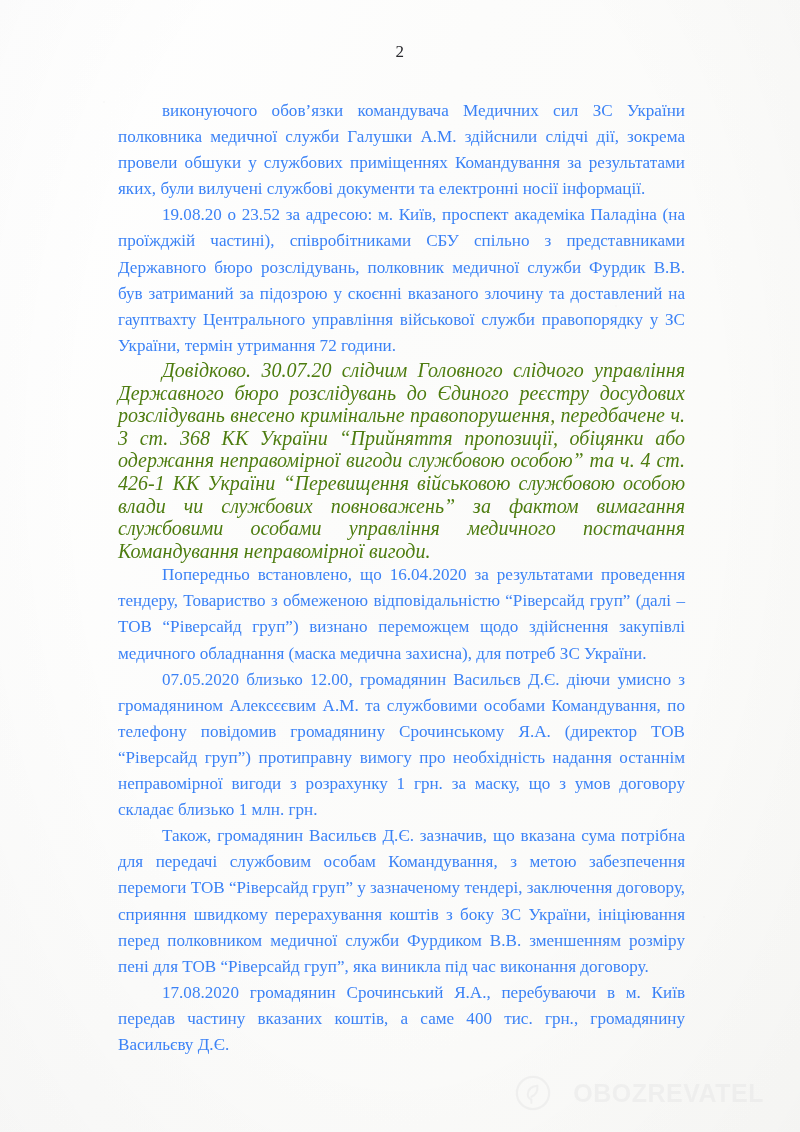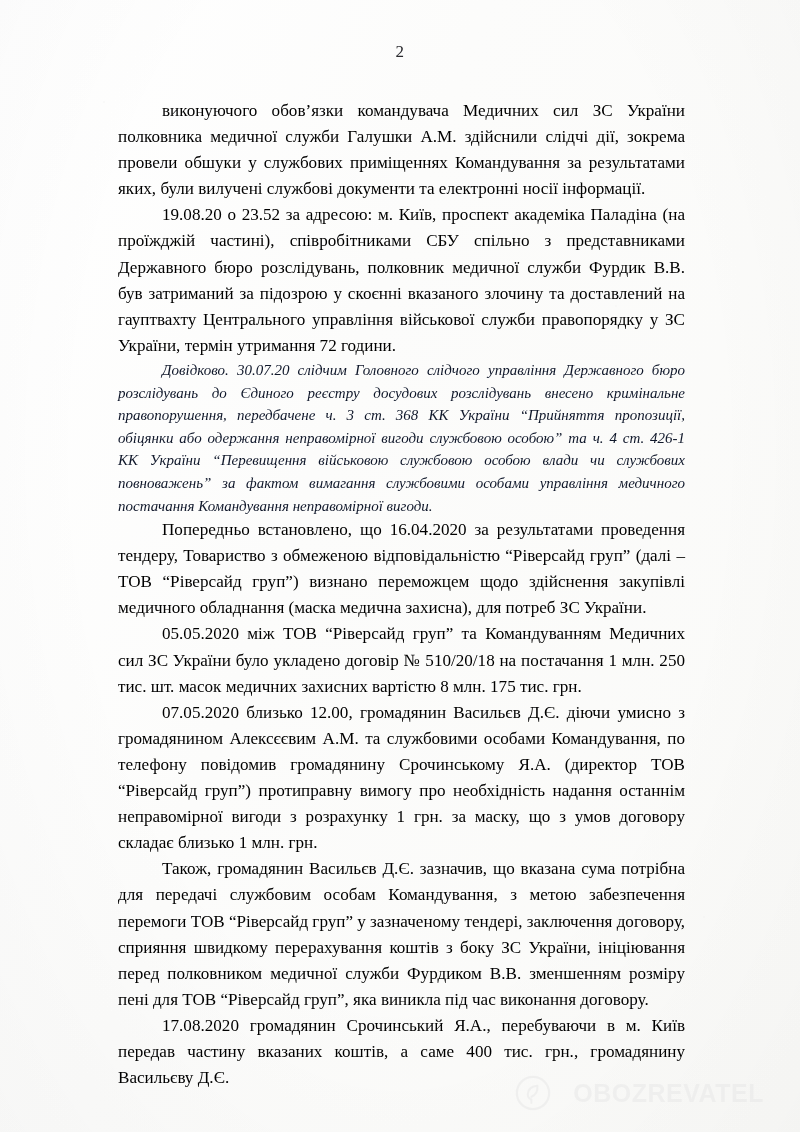--- a/index.html
+++ b/index.html
@@ -47,36 +47,36 @@
     left: 118px;
     width: 567px;
   }
 
   p.para {
     margin: 0;
     text-align: justify;
     text-justify: inter-word;
     font-size: 17.1px;
     line-height: 26.1px;
-    color: #000000;
+    color: #3b82f6;
     text-indent: 0;
     hyphens: none;
   }
 
   p.para.indent {
     text-indent: 44px;
   }
 
   p.note {
     margin: 0;
     text-align: justify;
     font-style: italic;
-    font-size: 15px;
+    font-size: 20px;
     line-height: 22.6px;
-    color: #0f172a;
+    color: #4d7c0f;
     text-indent: 44px;
   }
 
   
   #watermark {
     position: absolute;
     right: 36px;
     bottom: 20px;
     display: flex;
     align-items: center;
@@ -128,21 +128,20 @@
 
     <p class="para indent">виконуючого обов’язки командувача Медичних сил ЗС України полковника медичної служби Галушки А.М. здійснили слідчі дії, зокрема провели обшуки у службових приміщеннях Командування за результатами яких, були вилучені службові документи та електронні носії інформації.</p>
 
     <p class="para indent">19.08.20 о 23.52 за адресою: м. Київ, проспект академіка Паладіна (на проїжджій частині), співробітниками СБУ спільно з представниками Державного бюро розслідувань, полковник медичної служби Фурдик В.В. був затриманий за підозрою у скоєнні вказаного злочину та доставлений на гауптвахту Центрального управління військової служби правопорядку у ЗС України, термін утримання 72 години.</p>
 
     <p class="note">Довідково. 30.07.20 слідчим Головного слідчого управління Державного бюро розслідувань до Єдиного реєстру досудових розслідувань внесено кримінальне правопорушення, передбачене ч. 3 ст. 368 КК України “Прийняття пропозиції, обіцянки або одержання неправомірної вигоди службовою особою” та ч. 4 ст. 426-1 КК України “Перевищення військовою службовою особою влади чи службових повноважень” за фактом вимагання службовими особами управління медичного постачання Командування неправомірної вигоди.</p>
 
 
     <p class="para indent">Попередньо встановлено, що 16.04.2020 за результатами проведення тендеру, Товариство з обмеженою відповідальністю “Ріверсайд груп” (далі – ТОВ “Ріверсайд груп”) визнано переможцем щодо здійснення закупівлі медичного обладнання (маска медична захисна), для потреб ЗС України.</p>
 
-    <p class="para indent">05.05.2020 між ТОВ “Ріверсайд груп” та Командуванням Медичних сил ЗС України було укладено договір № 510/20/18 на постачання 1 млн. 250 тис. шт. масок медичних захисних вартістю 8 млн. 175 тис. грн.</p>
 
     <p class="para indent">07.05.2020 близько 12.00, громадянин Васильєв Д.Є. діючи умисно з громадянином Алексєєвим А.М. та службовими особами Командування, по телефону повідомив громадянину Срочинському Я.А. (директор ТОВ “Ріверсайд груп”) протиправну вимогу про необхідність надання останнім неправомірної вигоди з розрахунку 1 грн. за маску, що з умов договору складає близько 1 млн. грн.</p>
 
     <p class="para indent">Також, громадянин Васильєв Д.Є. зазначив, що вказана сума потрібна для передачі службовим особам Командування, з метою забезпечення перемоги ТОВ “Ріверсайд груп” у зазначеному тендері, заключення договору, сприяння швидкому перерахування коштів з боку ЗС України, ініціювання перед полковником медичної служби Фурдиком В.В. зменшенням розміру пені для ТОВ “Ріверсайд груп”, яка виникла під час виконання договору.</p>
 
 
     <p class="para indent">17.08.2020 громадянин Срочинський Я.А., перебуваючи в м. Київ передав частину вказаних коштів, а саме 400 тис. грн., громадянину Васильєву Д.Є.</p>
 
   </div>
 

